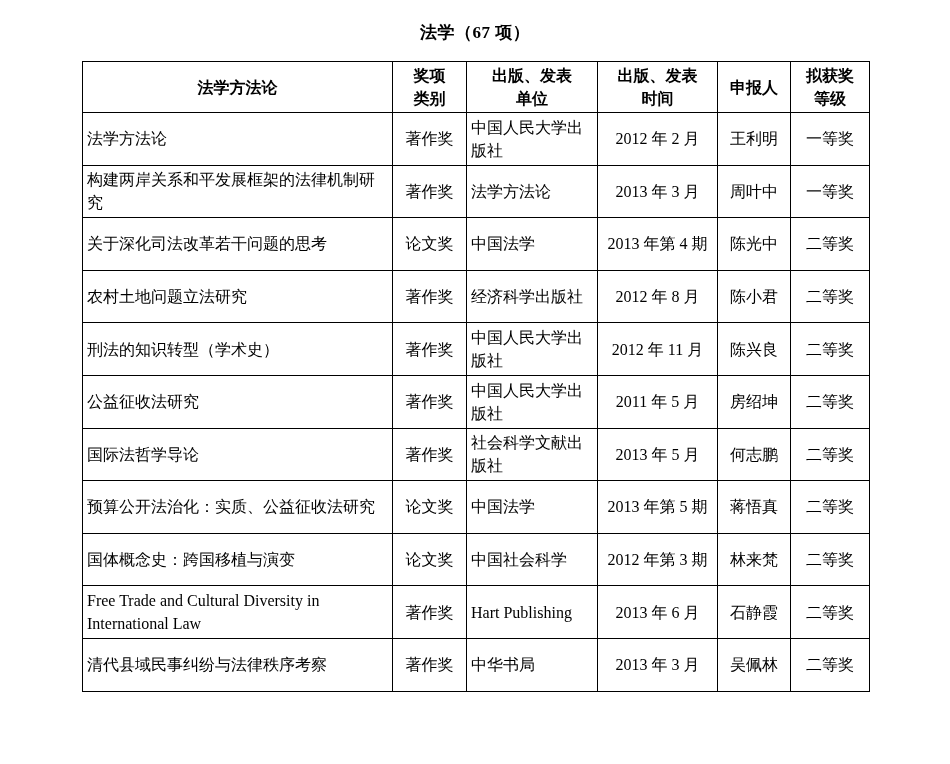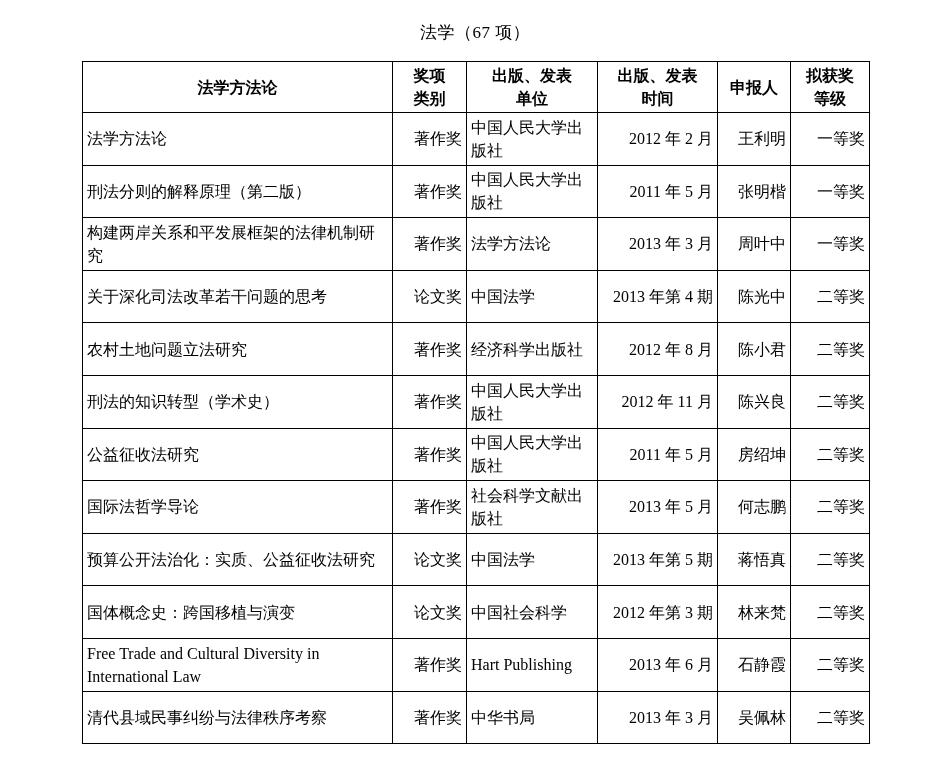--- a/index.html
+++ b/index.html
@@ -15,21 +15,21 @@
     height: 764px;
     background: #ffffff;
     overflow: hidden;
   }
   .doc-title {
     margin: 0;
     padding-top: 21px;
     padding-bottom: 17px;
     text-align: center;
     font-size: 17px;
-    font-weight: normal;
+    font-weight: bold;
     letter-spacing: 0.5px;
   }
   table.awards {
     border-collapse: collapse;
     table-layout: fixed;
     margin-left: 82px;
     width: 787px;
   }
   table.awards col.c-name      { width: 310px; }
   table.awards col.c-category  { width: 74px;  }
@@ -55,21 +55,21 @@
     height: 47.6px;
     line-height: 23px;
     padding: 2px 4px;
   }
   td.cell-left {
     text-align: left;
     padding-left: 8px;
     padding-right: 7px;
   }
   td.cell-center {
-    text-align: right;
+    text-align: center;
   }
   td.cell-nowrap {
     white-space: nowrap;
   }
 </style>
 </head>
 <body>
 
 <div class="page">
 
@@ -98,28 +98,20 @@
 等级</th>
       </tr>
     </thead>
     <tbody>
       <tr>
         <td class="cell-left">法学方法论</td>
         <td class="cell-center">著作奖</td>
         <td class="cell-left">中国人民大学出版社</td>
         <td class="cell-center cell-nowrap">2012 年 2 月</td>
         <td class="cell-center">王利明</td>
-        <td class="cell-center">一等奖</td>
-      </tr>
-      <tr>
-        <td class="cell-left">刑法分则的解释原理（第二版）</td>
-        <td class="cell-center">著作奖</td>
-        <td class="cell-left">中国人民大学出版社</td>
-        <td class="cell-center cell-nowrap">2011 年 5 月</td>
-        <td class="cell-center">张明楷</td>
         <td class="cell-center">一等奖</td>
       </tr>
       <tr>
         <td class="cell-left">构建两岸关系和平发展框架的法律机制研究</td>
         <td class="cell-center">著作奖</td>
         <td class="cell-left">法学方法论</td>
         <td class="cell-center cell-nowrap">2013 年 3 月</td>
         <td class="cell-center">周叶中</td>
         <td class="cell-center">一等奖</td>
       </tr>

